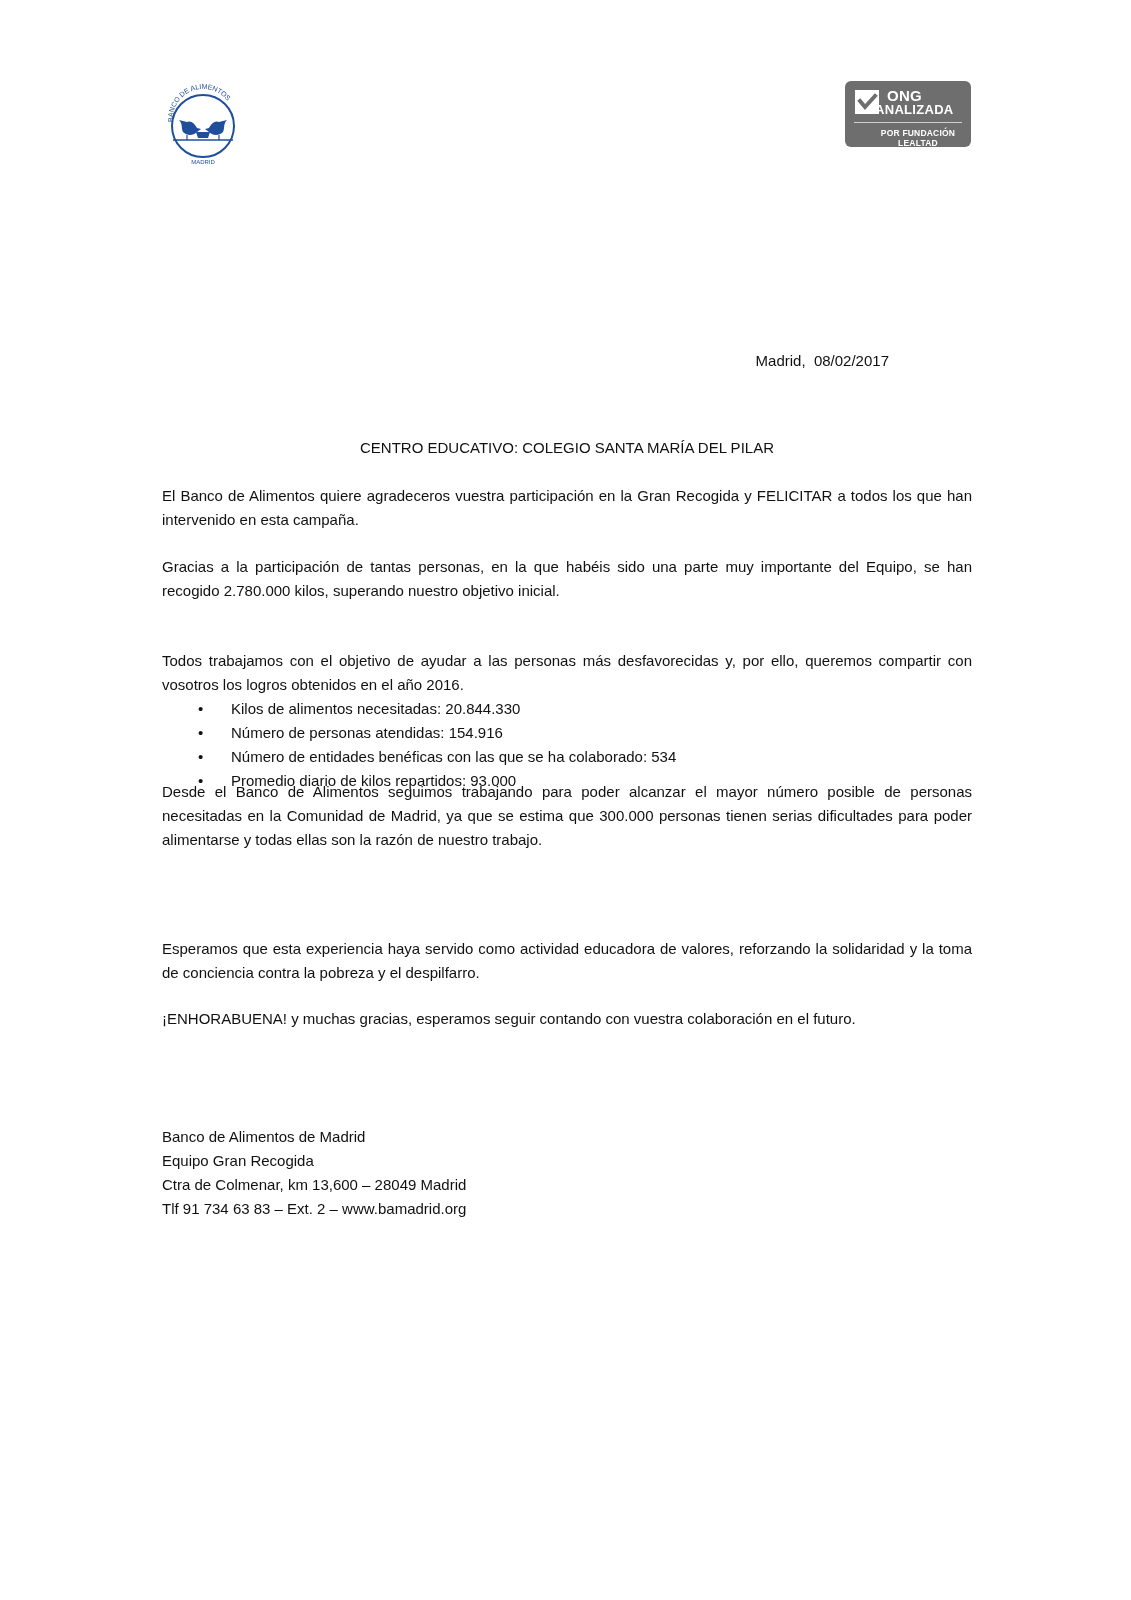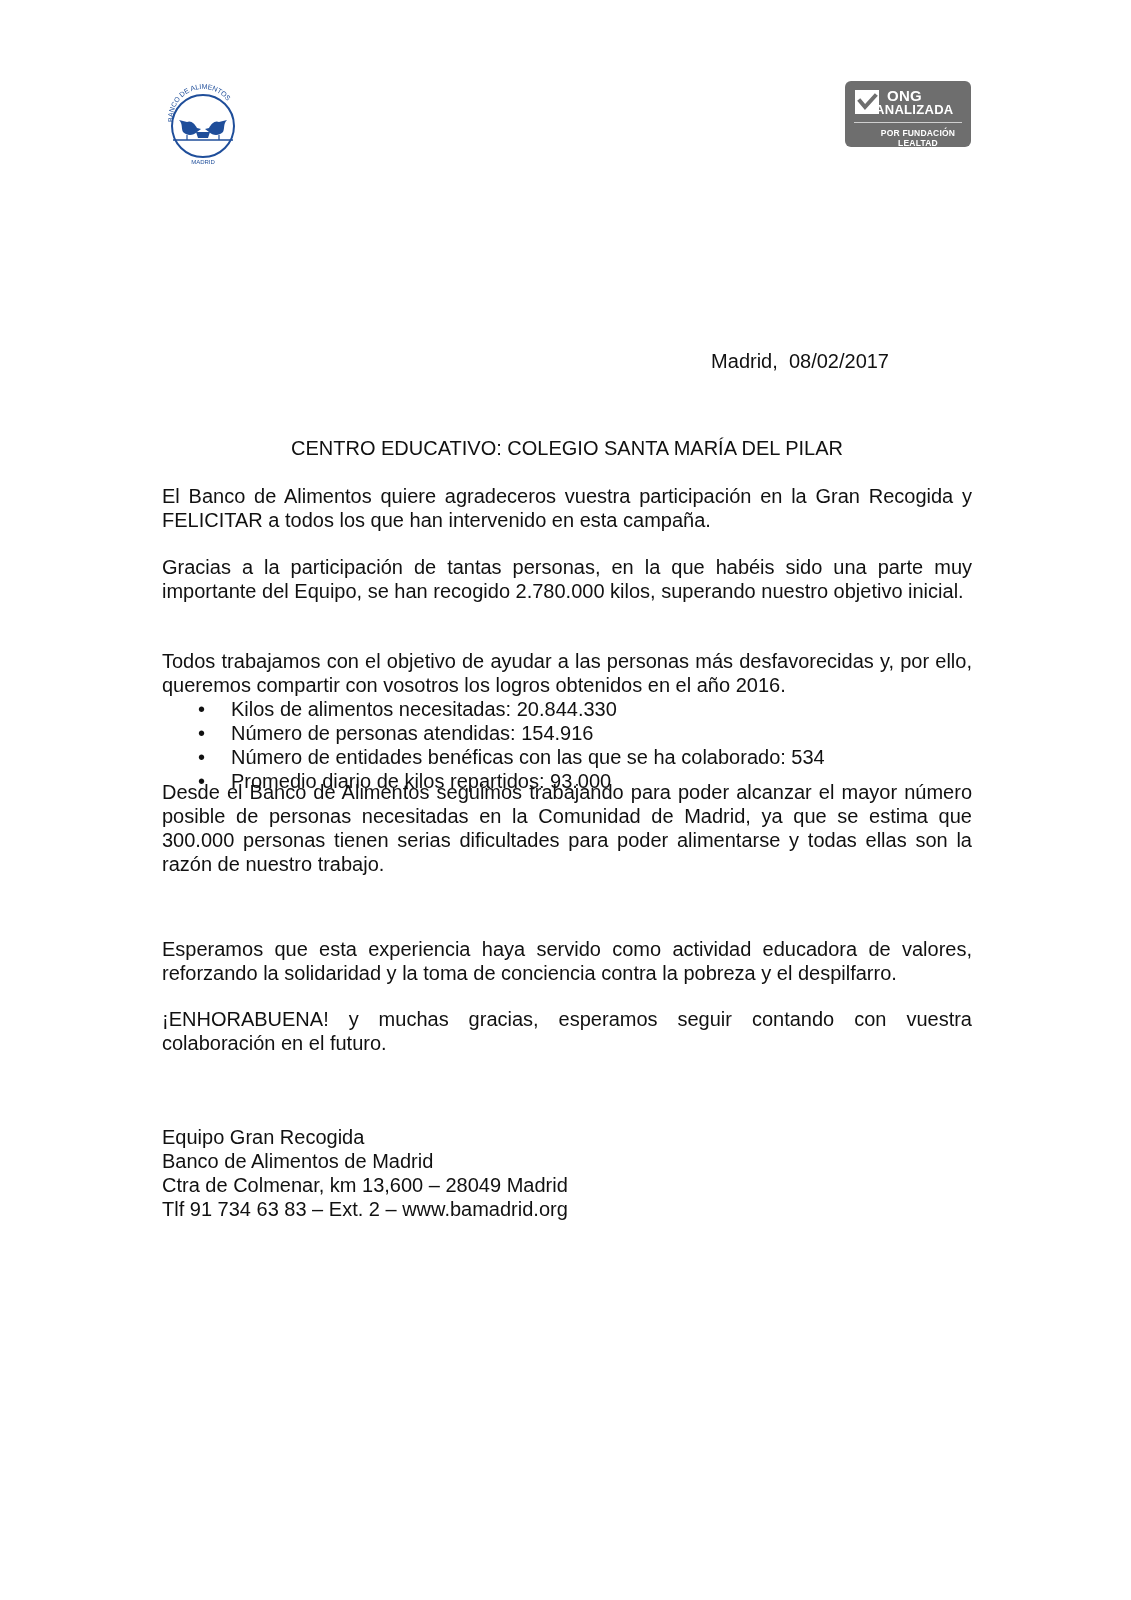--- a/index.html
+++ b/index.html
@@ -7,21 +7,21 @@
          font-family: "Liberation Sans", sans-serif; color: #111; }
   .logo-bam { position: absolute; left: 163px; top: 80px; width: 80px; height: 86px; }
   .logo-ong { position: absolute; left: 845px; top: 81px; width: 126px; height: 66px;
               background: #6e6e6e; border-radius: 6px; color: #fff; }
   .ong-check { position: absolute; left: 9px; top: 8px; width: 26px; height: 26px; }
   .ong-line1 { position: absolute; left: 42px; top: 6px; font-size: 15px; font-weight: bold; letter-spacing: 0.3px; }
   .ong-line2 { position: absolute; left: 30px; top: 21px; font-size: 13px; font-weight: bold; letter-spacing: 0.3px; }
   .ong-rule { position: absolute; left: 9px; right: 9px; top: 41px; height: 1px; background: #cfcfcf; }
   .ong-sub { position: absolute; left: 0; right: 0; top: 47px; text-align: center; font-size: 8.5px; font-weight: bold; letter-spacing: 0.2px; padding-left: 20px; }
 
-  .text { font-size: 20px; line-height: 24px; }
+  .text { font-size: 15px; line-height: 24px; }
   .date { position: absolute; top: 349px; right: 242px; white-space: pre; }
   .block { position: absolute; left: 162px; width: 810px; }
   .just-last { text-align: justify; text-align-last: left; }
   p { margin: 0; }
   ul { margin: 0; padding: 0; list-style: none; }
   ul li { position: relative; padding-left: 69px; }
   ul li .bullet { position: absolute; left: 36px; top: 0; }
   b { font-weight: normal; }
 </style>
 </head>
@@ -78,17 +78,17 @@
   </ul>
 </div>
 
 <p class="block text just-last" style="top:780px;">Desde el Banco de Alimentos seguimos trabajando para poder alcanzar el mayor número posible de personas necesitadas en la Comunidad de Madrid, ya que se estima que 300.000 personas tienen serias dificultades para poder alimentarse y todas ellas son la razón de nuestro trabajo.</p>
 
 <p class="block text just-last" style="top:937px;"><span>Esperamos que esta experiencia haya servido como actividad educadora de valores, reforzando la solidaridad y la toma de conciencia contra </span><b>la pobreza y el despilfarro.</b></p>
 
 <p class="block text just-last" style="top:1007px;">¡ENHORABUENA! y muchas gracias, esperamos seguir contando con vuestra colaboración en el futuro.</p>
 
 <div class="block text" style="top:1125px;">
+  <div>Banco de Alimentos de Madrid</div>
   <div>Equipo Gran Recogida</div>
-  <div>Banco de Alimentos de Madrid</div>
   <div>Ctra de Colmenar, km 13,600 – 28049 Madrid</div>
   <div>Tlf 91 734 63 83 – Ext. 2 – www.bamadrid.org</div>
 </div>
 
 </body></html>

